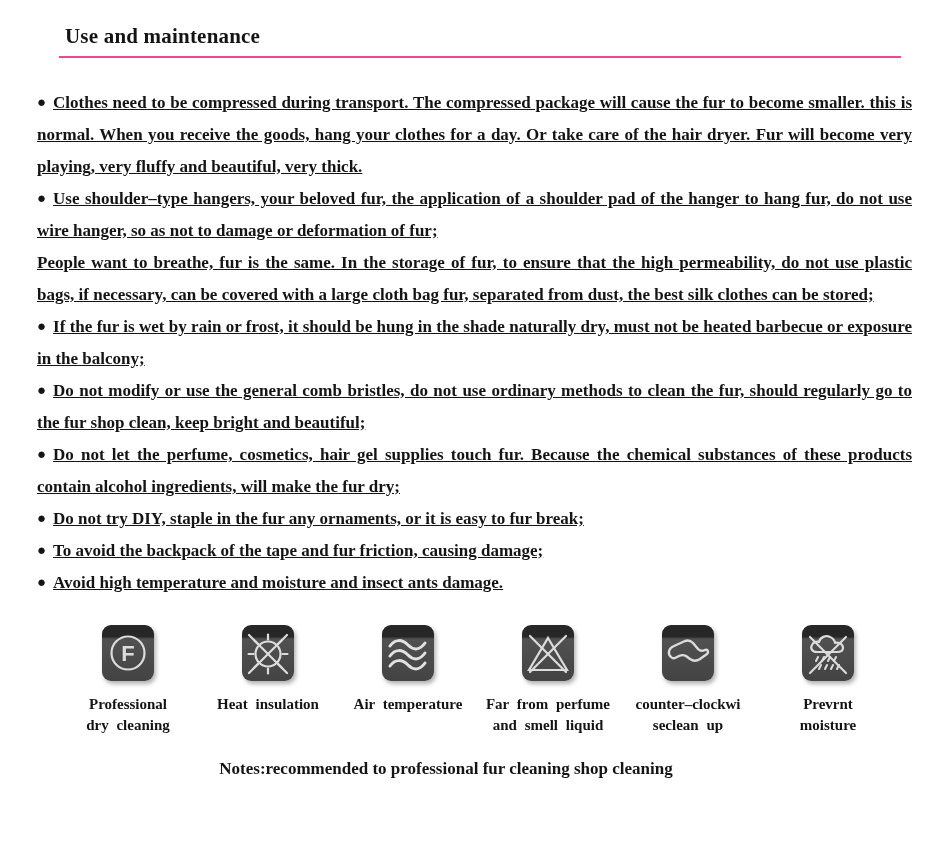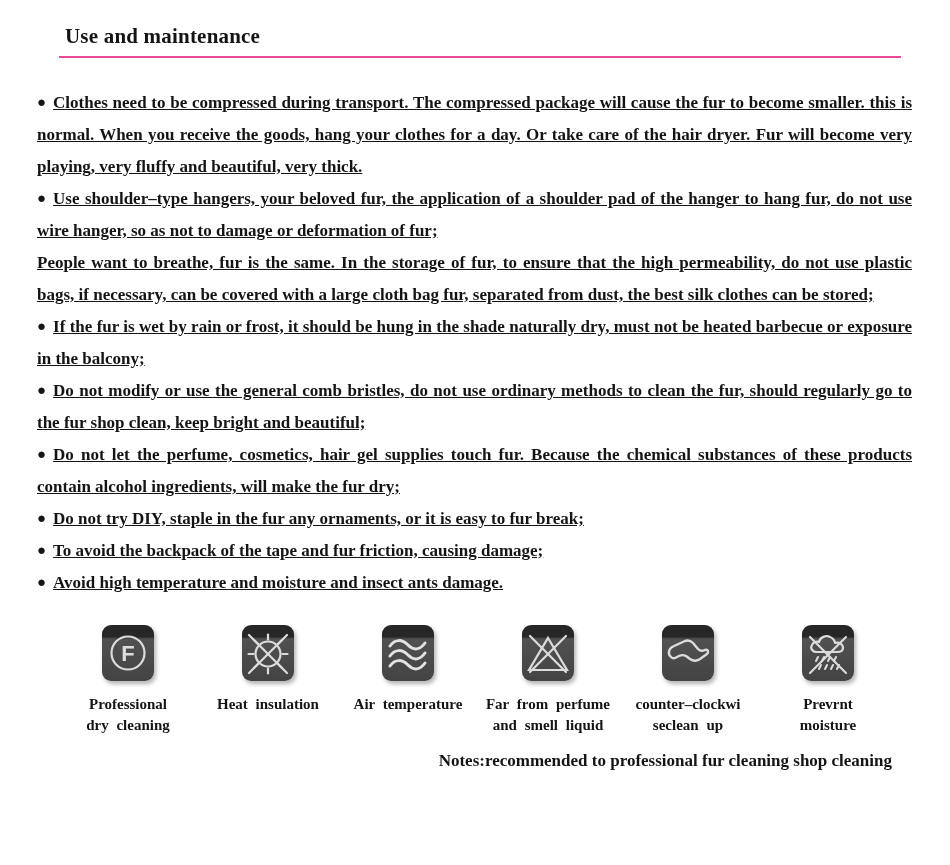--- a/index.html
+++ b/index.html
@@ -59,22 +59,22 @@
   .icon-square svg { display: block; }
   .sym-label {
     margin-top: 13px;
     font-size: 15px;
     line-height: 21px;
     text-align: center;
     word-spacing: 4px;
   }
   .sym-label div:empty { display: none; }
   .note {
-    text-align: right;
-    margin: 15px 58px 0 0;
+    text-align: center;
+    margin: 23px 58px 0 0;
     font-size: 17px;
   }
 </style>
 </head>
 <body>
 
 <div class="page">
 
   <div class="title-wrap">
     <h1 class="title">Use and maintenance</h1>

